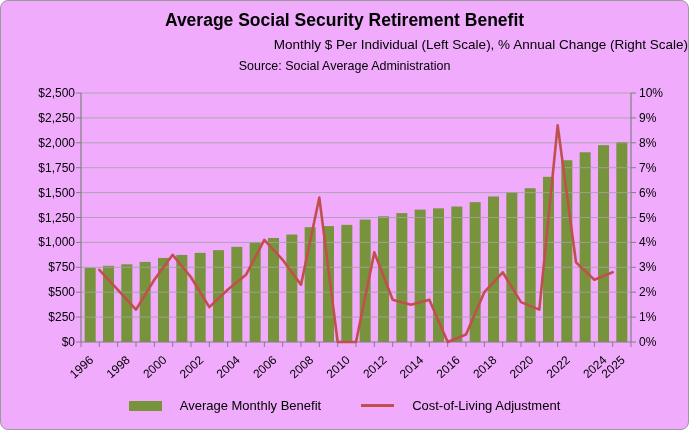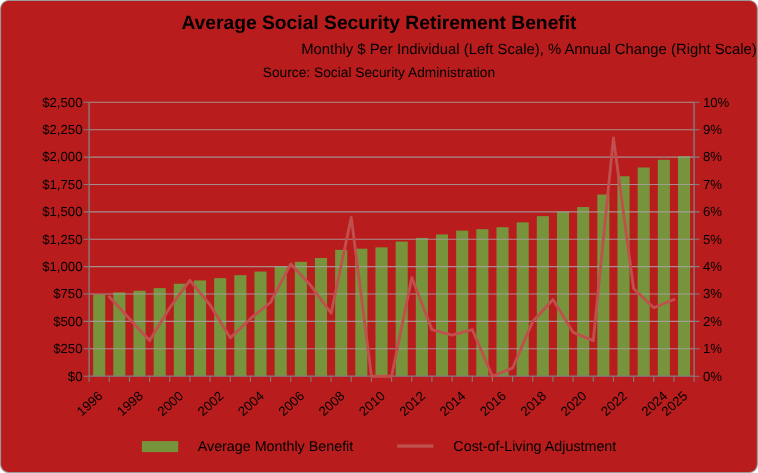--- a/index.html
+++ b/index.html
@@ -1,36 +1,36 @@
 <!DOCTYPE html>
 <html><head>
 <meta charset="utf-8">
 <style>
   html,body{margin:0;padding:0;background:#fff;}
   body{width:689px;height:430px;position:relative;font-family:"Liberation Sans",sans-serif;-webkit-font-smoothing:antialiased;}
-  .frame{position:absolute;left:0;top:0;width:687px;height:428px;border:1px solid #9a9a9a;border-radius:8px;background:#b91c1c;overflow:hidden;}
+  .frame{position:absolute;left:0;top:0;width:687px;height:428px;border:1px solid #9a9a9a;border-radius:8px;background:#f0abfc;overflow:hidden;}
   .chart-title{position:absolute;left:0;top:9px;width:100%;text-align:center;font-size:17.5px;font-weight:bold;color:#000;}
   .chart-subtitle{position:absolute;left:0;top:36px;width:100%;text-align:right;font-size:13.5px;color:#000;}
   .chart-source{position:absolute;left:0;top:58px;width:100%;text-align:center;font-size:12.5px;color:#000;}
   svg.plot{position:absolute;left:0;top:0;}
   svg.plot text{font-family:"Liberation Sans",sans-serif;font-size:12px;fill:#000;}
   svg.plot text.xlab{font-size:12px;}
   .legend{position:absolute;left:0;top:397px;width:100%;display:flex;justify-content:center;align-items:center;gap:14px;font-size:13px;color:#000;}
   .legend .item{display:flex;align-items:center;gap:18px;}
   .legend .item+.item{margin-left:26px;}
   .swatch-bar{display:inline-block;width:33px;height:10px;}
   .swatch-line{display:inline-block;width:33px;height:3px;}
 </style>
 </head>
 <body>
 
 <div class="frame">
   <div class="chart-title">Average Social Security Retirement Benefit</div>
   <div class="chart-subtitle">Monthly $ Per Individual (Left Scale), % Annual Change (Right Scale)</div>
-  <div class="chart-source">Source:  Social Security Administration</div>
+  <div class="chart-source">Source:  Social Average Administration</div>
 
   <svg class="plot" id="plotSvg" width="689" height="430">
       <g>
         <rect x="83.67" y="266.80" width="11" height="74.20" fill="#77933C"></rect>
         <rect x="102.00" y="264.81" width="11" height="76.19" fill="#77933C"></rect>
         <rect x="120.33" y="263.31" width="11" height="77.69" fill="#77933C"></rect>
         <rect x="138.67" y="260.92" width="11" height="80.08" fill="#77933C"></rect>
         <rect x="157.00" y="256.94" width="11" height="84.06" fill="#77933C"></rect>
         <rect x="175.33" y="253.95" width="11" height="87.05" fill="#77933C"></rect>
         <rect x="193.67" y="251.86" width="11" height="89.14" fill="#77933C"></rect>

